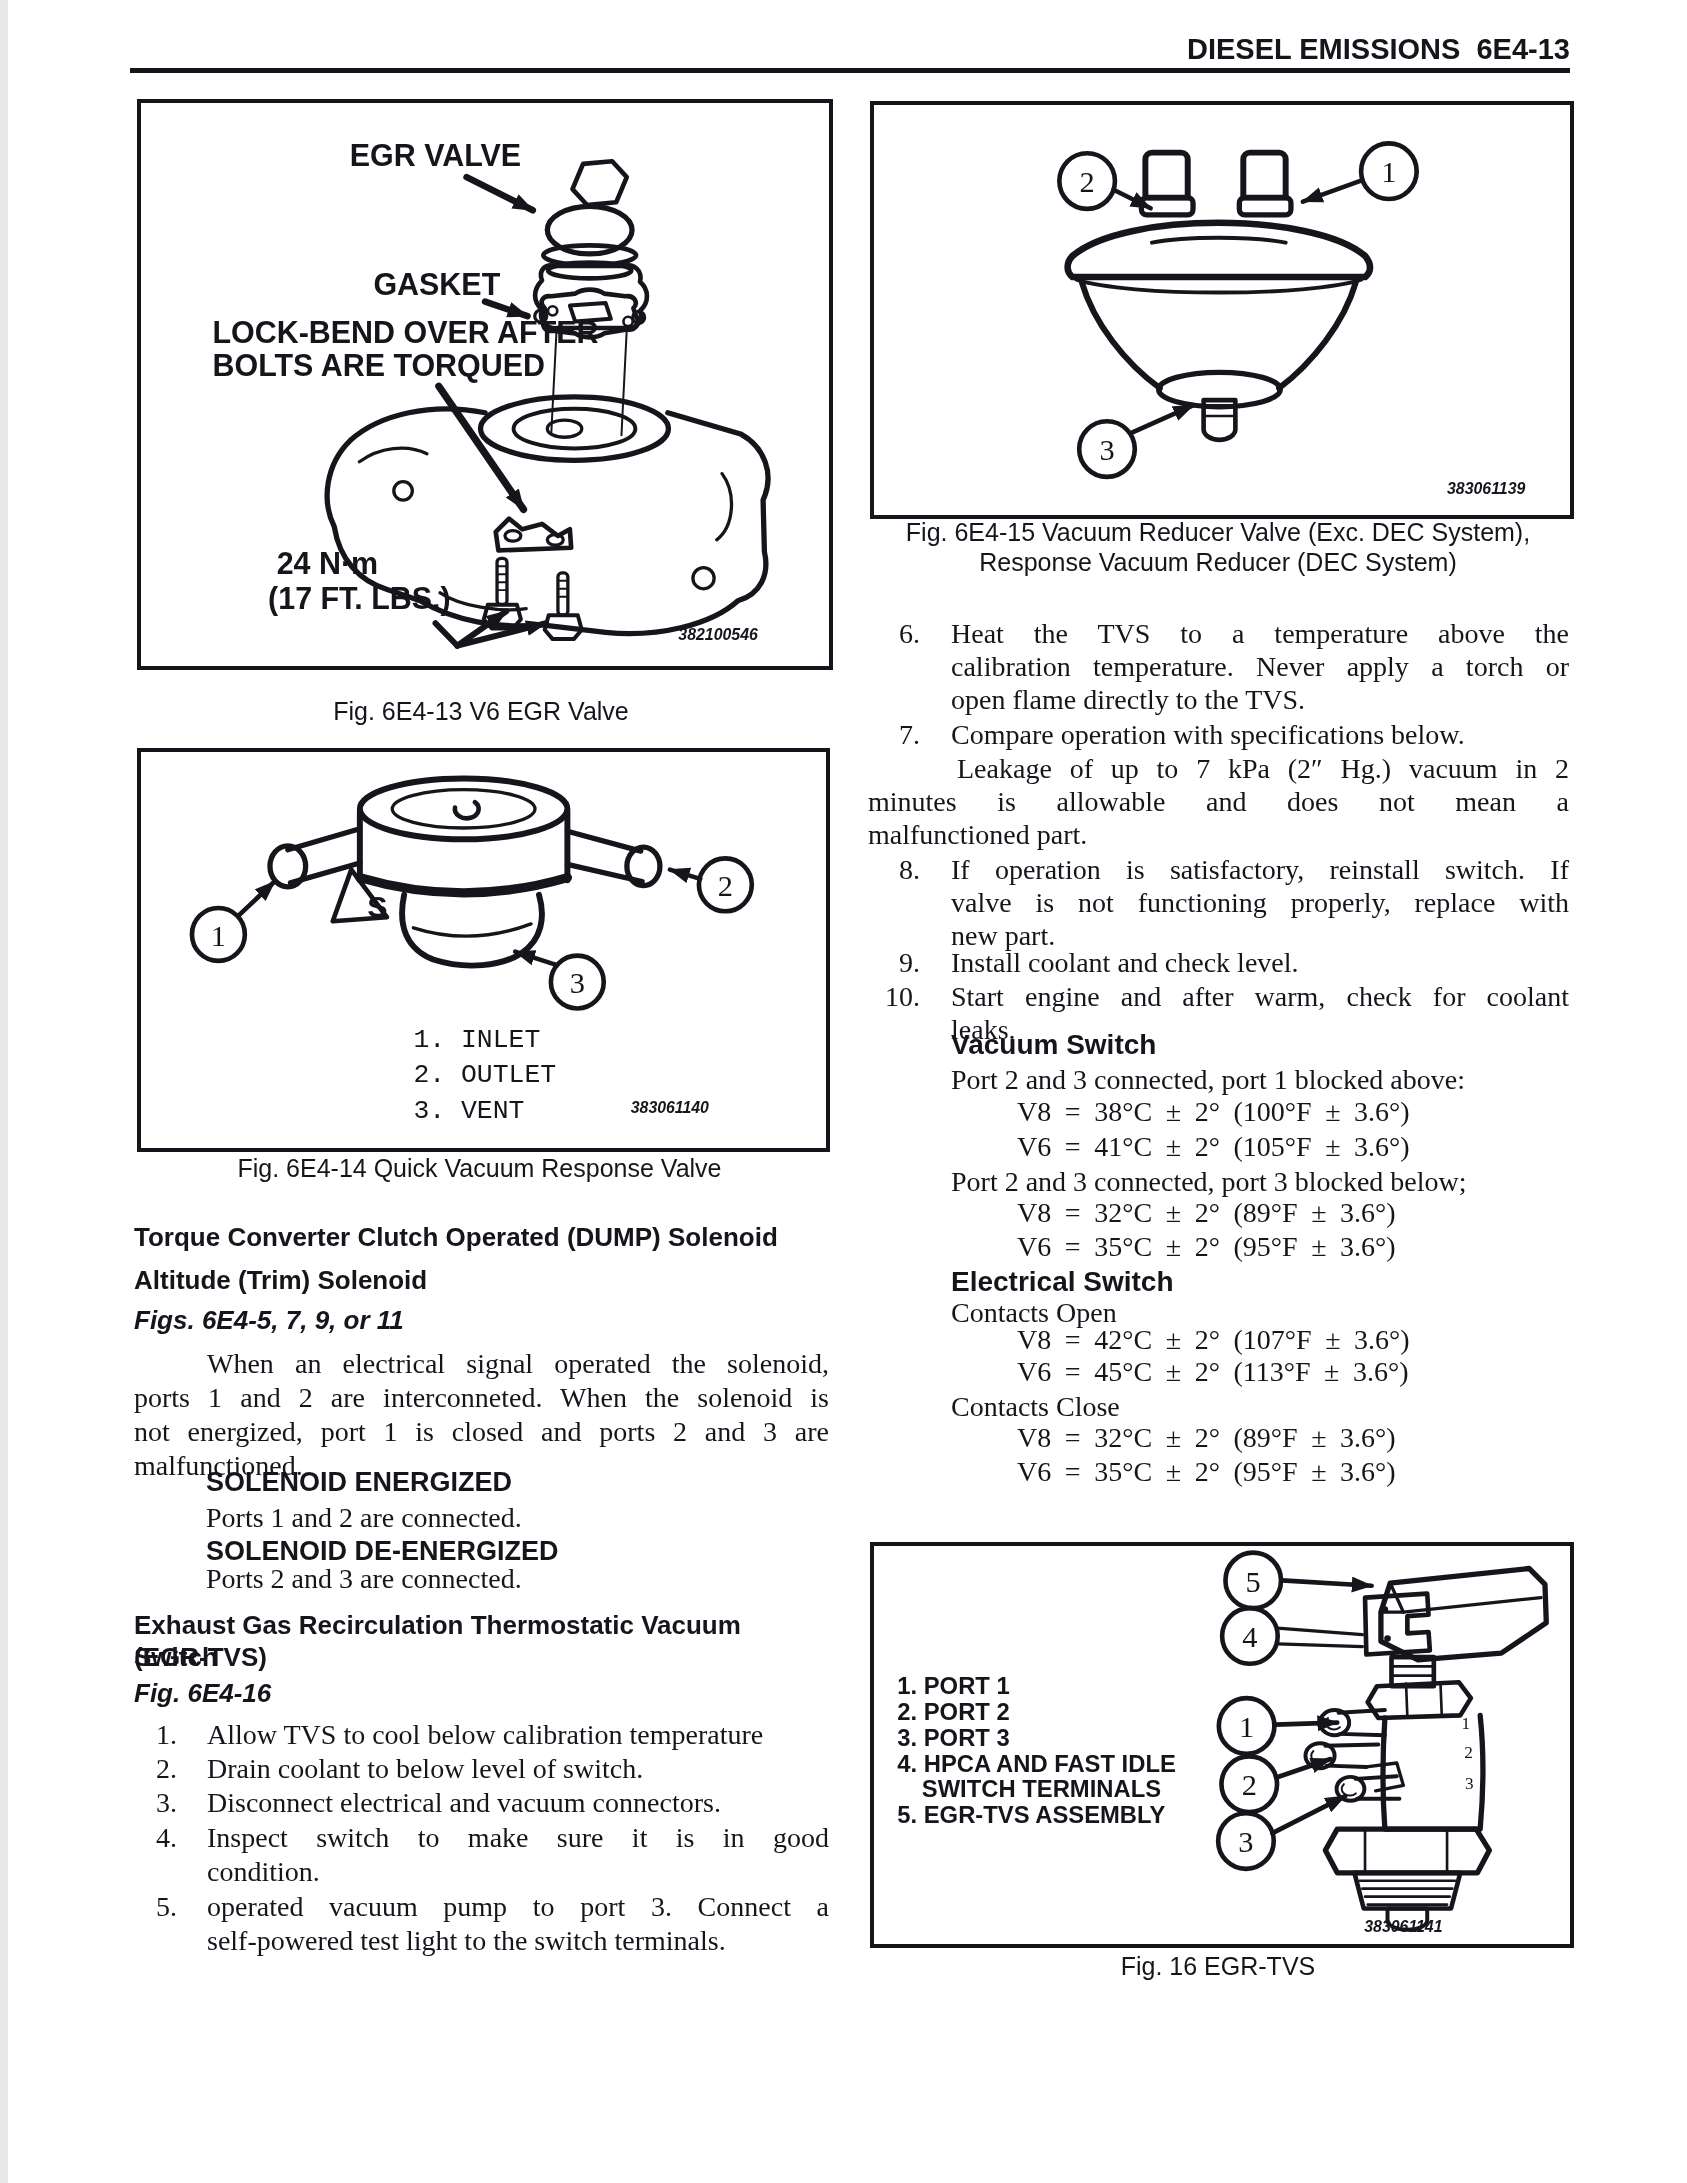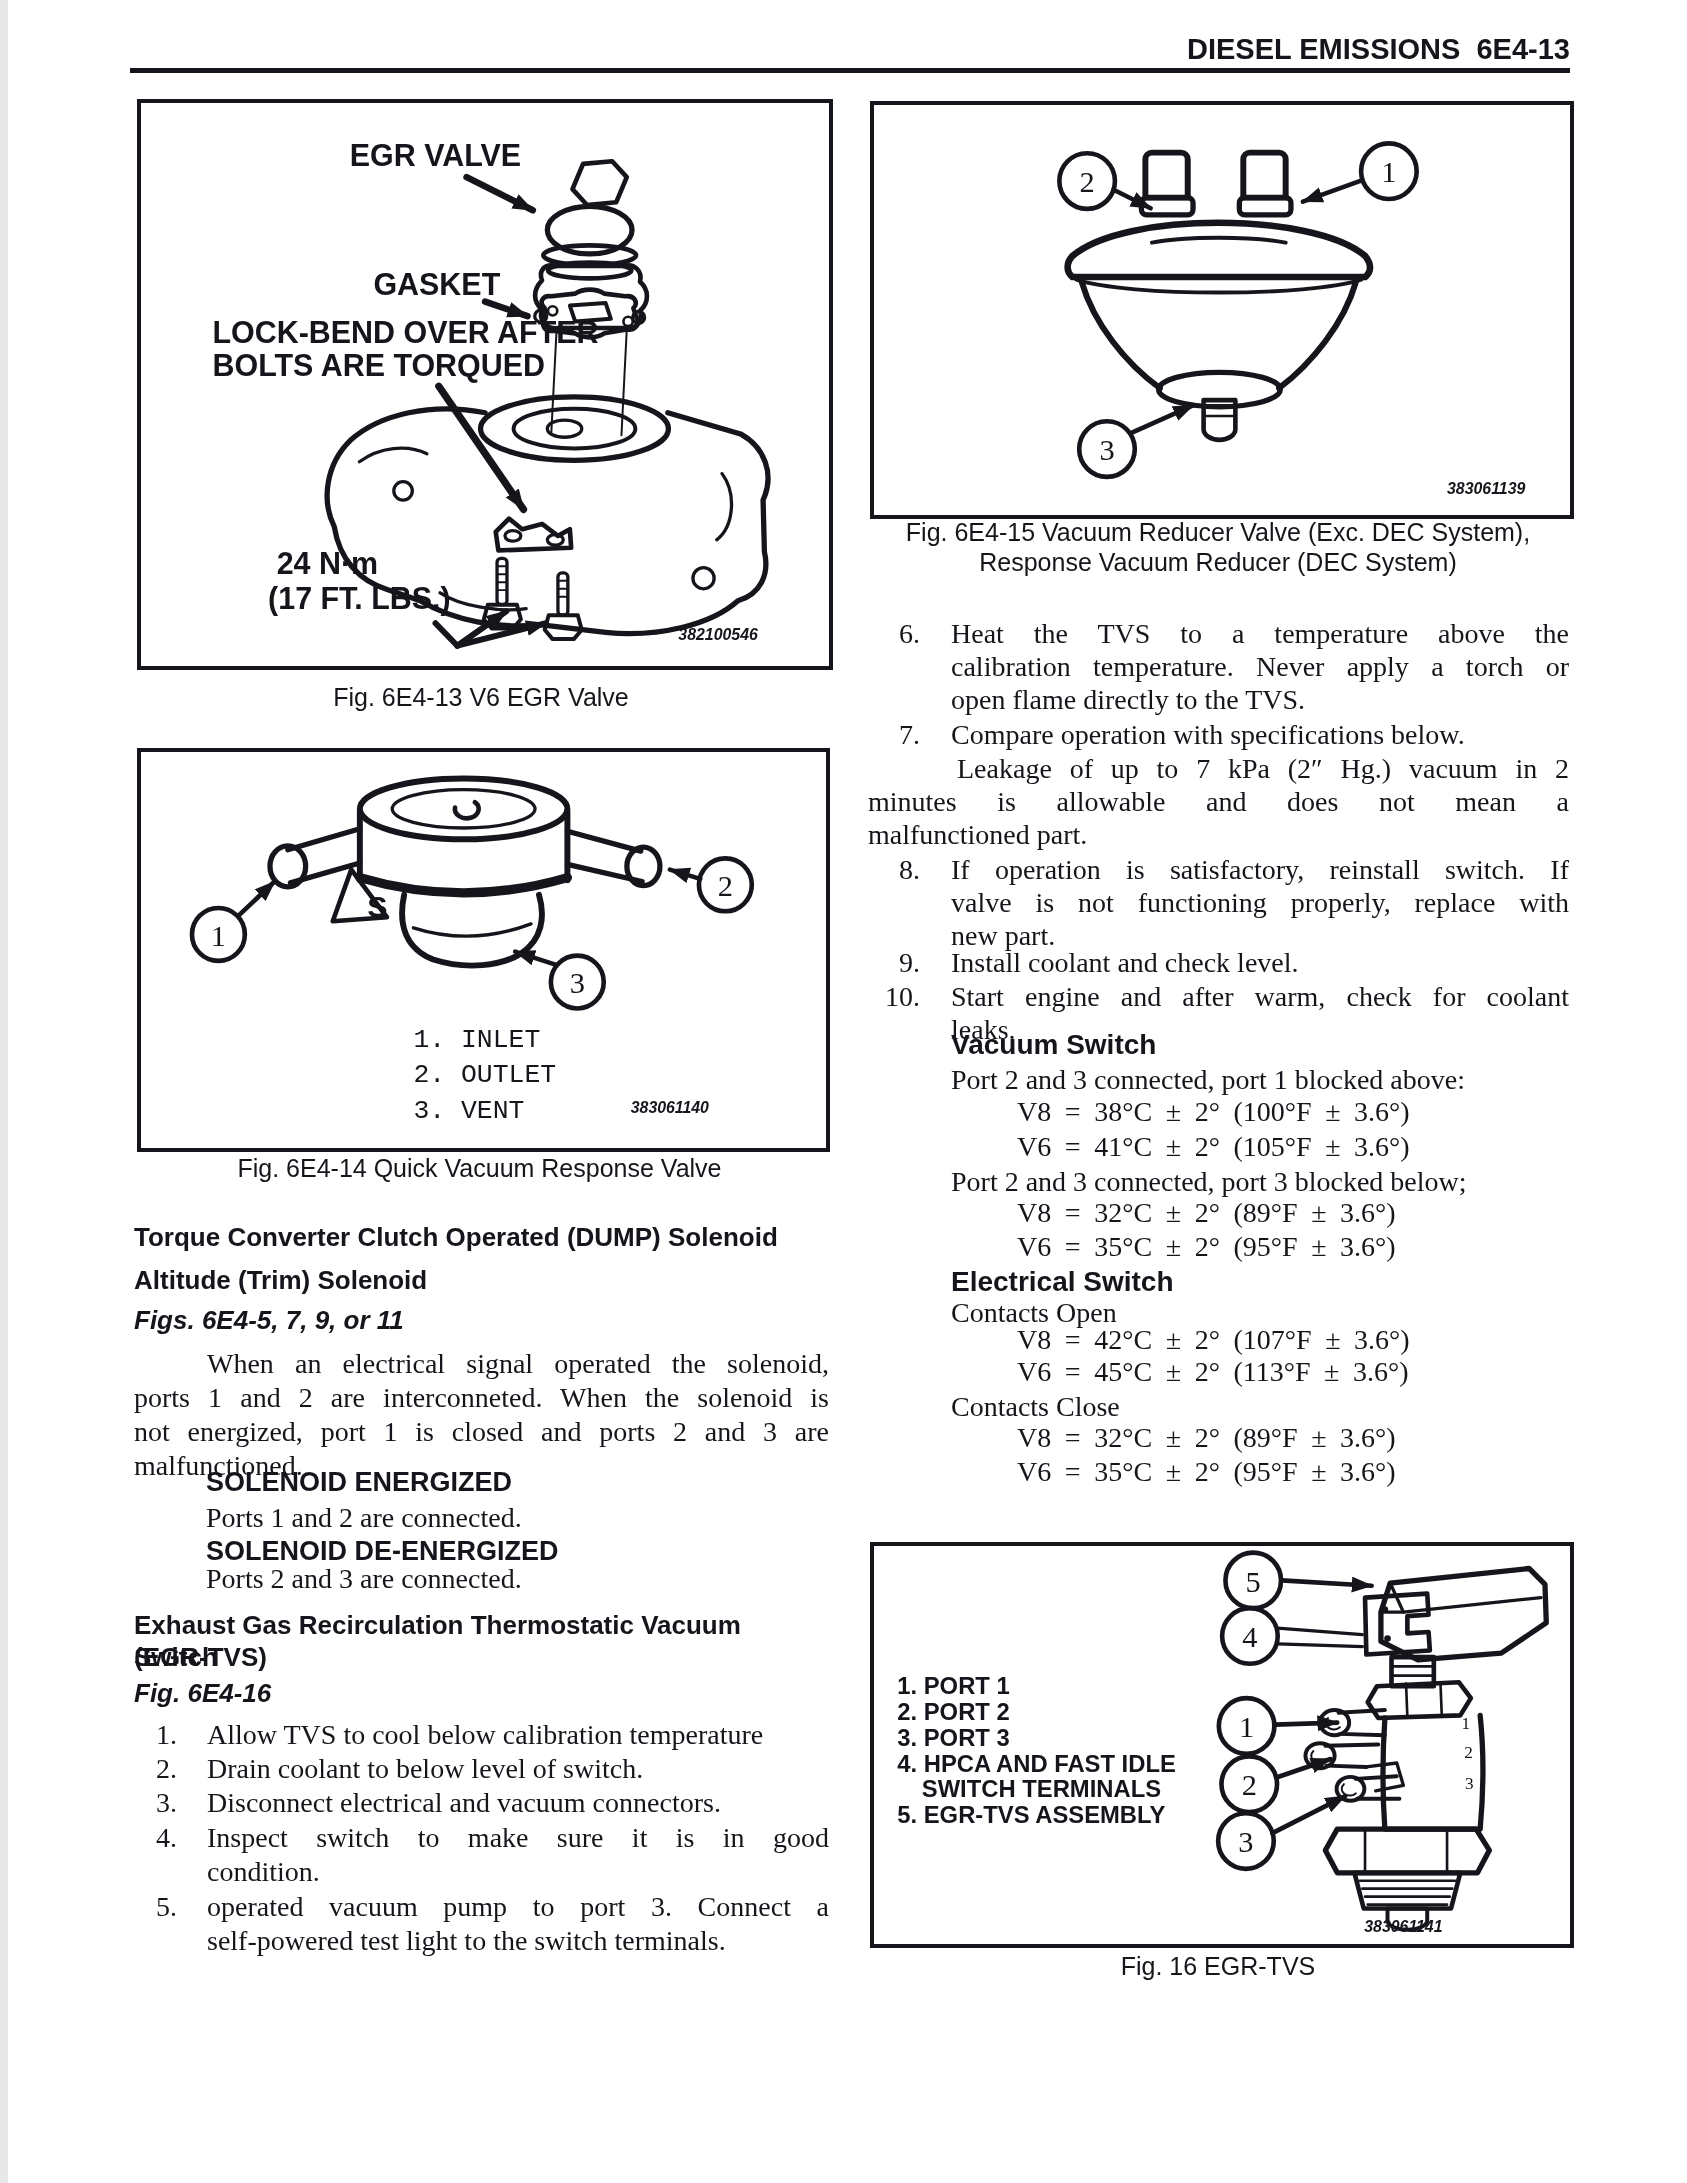--- a/index.html
+++ b/index.html
@@ -107,21 +107,21 @@
       <text class="dlabel" x="205" y="712">24 N·m</text>
       <text class="dlabel" x="192" y="764">(17 FT. LBS.)</text>
       <g>
         <path class="ln" d="M445,786 L478,820" stroke-width="9"></path>
         <path class="ln" d="M478,820 L552,768" stroke-width="9" marker-end="url(#m1)"></path>
         <path class="ln" d="M478,820 L612,786" stroke-width="9" marker-end="url(#m1)"></path>
       </g>
       <text class="dcode" x="872" y="812" text-anchor="middle">382100546</text>
     </svg>
   </div>
-  <div class="fig-caption" style="left:129px;top:683px;width:688px;">Fig. 6E4-13 V6 EGR Valve</div>
+  <div class="fig-caption" style="left:129px;top:697px;width:688px;">Fig. 6E4-13 V6 EGR Valve</div>
 
   <div class="fig-box" style="left:129px;top:748px;width:685px;height:396px;">
     <svg width="675" height="386" viewBox="0 0 1021 584">
       <defs>
         <marker id="m2" markerUnits="userSpaceOnUse" markerWidth="38" markerHeight="30" refX="30" refY="12" orient="auto">
           <path d="M0,0 L32,12 L0,24 Z" fill="#15151b"></path>
         </marker>
       </defs>
       <g>
         <ellipse class="ln" cx="488" cy="86" rx="157" ry="46" stroke-width="9"></ellipse>

